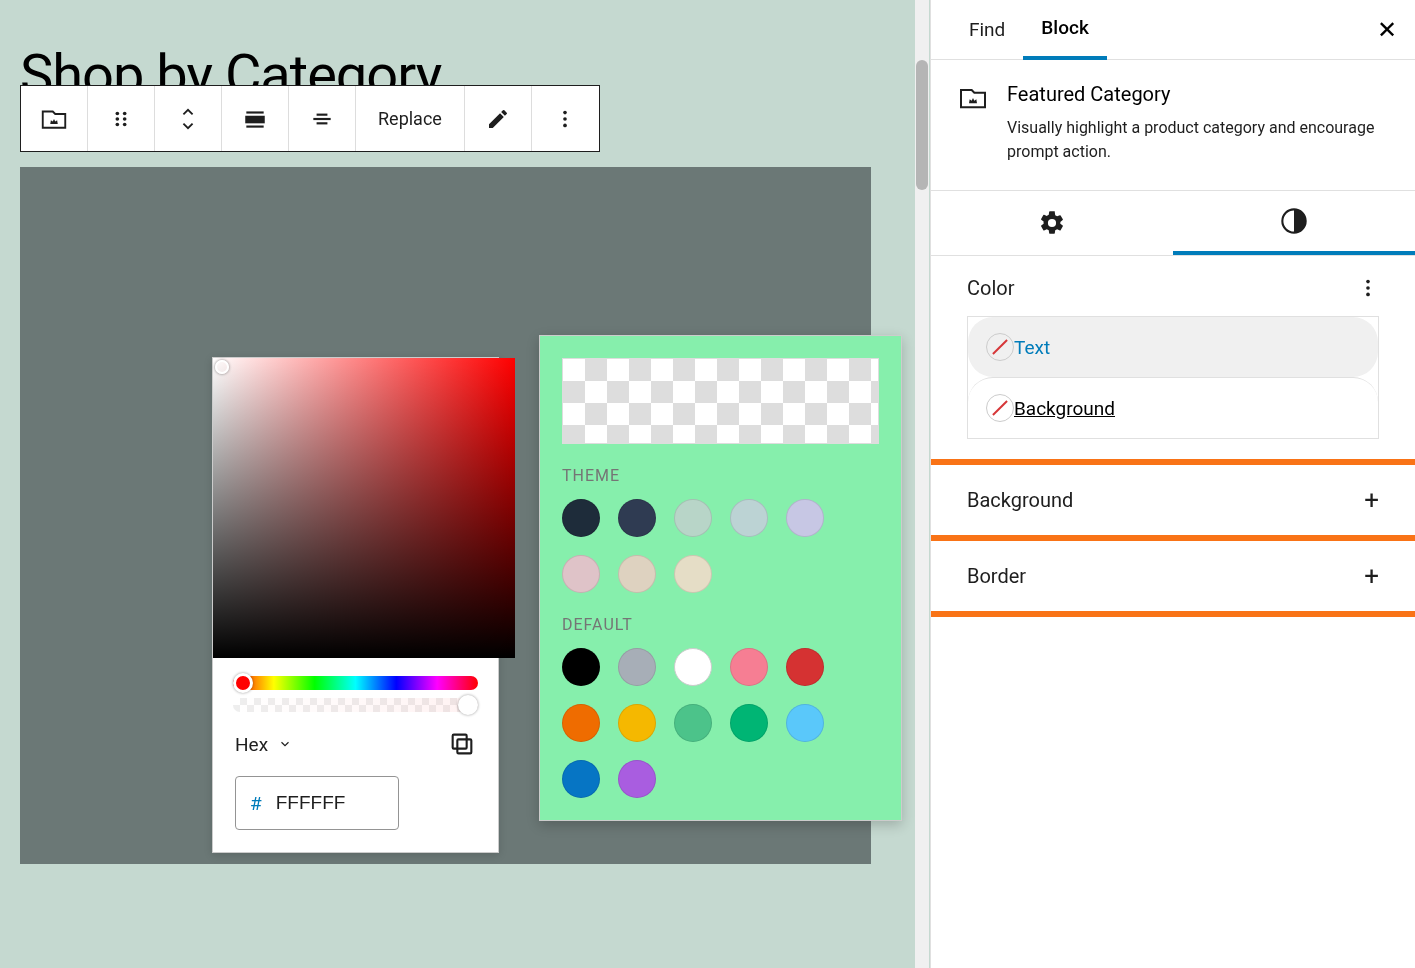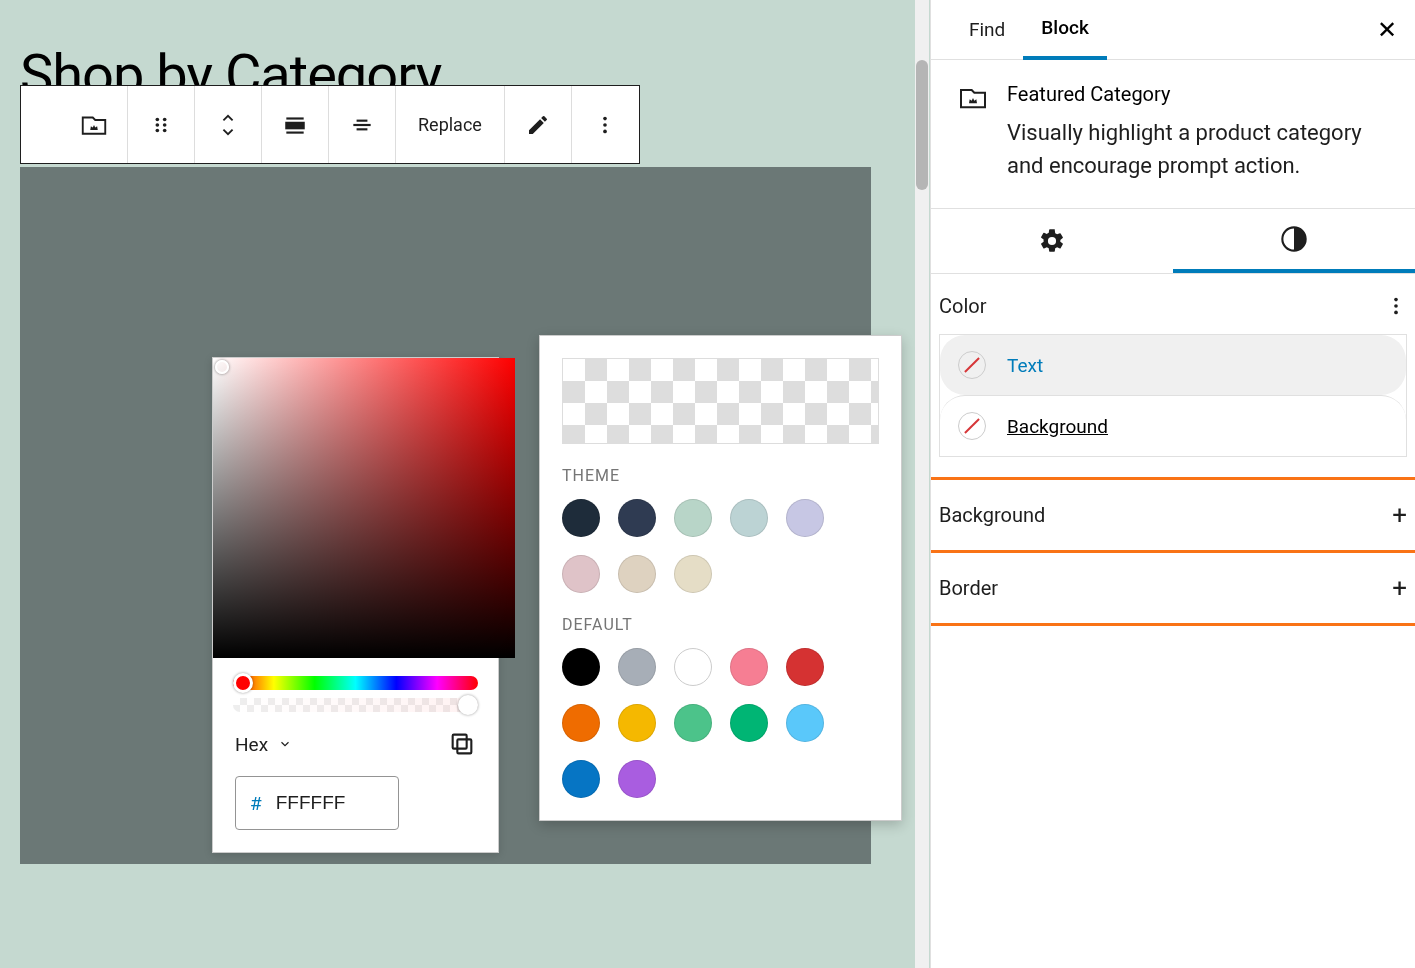--- a/index.html
+++ b/index.html
@@ -31,23 +31,22 @@
   letter-spacing: -1px;
 }
 
 .block-toolbar {
   position: absolute;
   left: 20px;
   top: 85px;
   background: #fff;
   border: 1px solid #1e1e1e;
   display: flex;
-  height: 79px;
+  height: 67px;
   z-index: 100;
-  padding-left: 40px;
 }
 .block-toolbar > div {
   border-right: 1px solid #ddd;
   display: flex;
   align-items: center;
   justify-content: center;
   min-width: 67px;
 }
 .block-toolbar > div:last-child { border-right: none; }
 .toolbar-text-btn { padding: 0 22px; font-size: 18px; color: #1e1e1e; }
@@ -156,21 +155,21 @@
   font-size: 19px;
   color: #1e1e1e;
   width: 90px;
 }
 
 .swatch-popover {
   position: absolute;
   left: 539px;
   top: 335px;
   width: 363px;
-  background: #ffffff;
+  background: #86efac;
   border: 1px solid #ccc;
   box-shadow: 0 4px 12px rgba(0,0,0,.2);
   padding: 22px;
   z-index: 200;
 }
 .swatch-preview {
   width: 100%;
   height: 86px;
   border: 1px solid #ddd;
   background-image: repeating-conic-gradient(#ddd 0 25%, #fff 0 50%);
@@ -233,57 +232,57 @@
 }
 .block-header {
   display: flex;
   gap: 18px;
   padding: 22px 26px 26px;
 }
 .block-icon-box {
   width: 32px; height: 32px;
 }
 .block-title { font-size: 20px; font-weight: 400; margin-bottom: 10px; }
-.block-desc { font-size: 22px; color: #1e1e1e; line-height: 1.5; }
+.block-desc { font-size: 16px; color: #1e1e1e; line-height: 1.5; }
 
 .style-tabs {
   display: flex;
   border-top: 1px solid #e0e0e0;
   border-bottom: 1px solid #e0e0e0;
 }
 .style-tab {
   flex: 1;
   height: 64px;
   display: flex;
   align-items: center;
   justify-content: center;
 }
 .style-tab.active {
   border-bottom: 4px solid #007cba;
 }
 
 .panel {
-  border-bottom: 3px solid #f97316;
-  padding: 20px 8px;
+  border-bottom: 6px solid #f97316;
+  padding: 20px 36px;
 }
 .panel-header {
   display: flex;
   justify-content: space-between;
   align-items: center;
   font-size: 20px;
   color: #1e1e1e;
 }
 .color-options {
   margin-top: 16px;
   border: 1px solid #e0e0e0;
 }
 .color-option {
   display: flex;
   align-items: center;
-  gap: 21px;
+  gap: 0;
   padding: 16px 18px;
   font-size: 19px;
   cursor: pointer;
   border-radius: 25px;
 }
 .color-option.active { background: #f0f0f0; color: #007cba; }
 .color-option + .color-option { border-top: 1px solid #e0e0e0; text-decoration: underline; }
 .none-swatch {
   width: 28px; height: 28px;
   border-radius: 50%;

